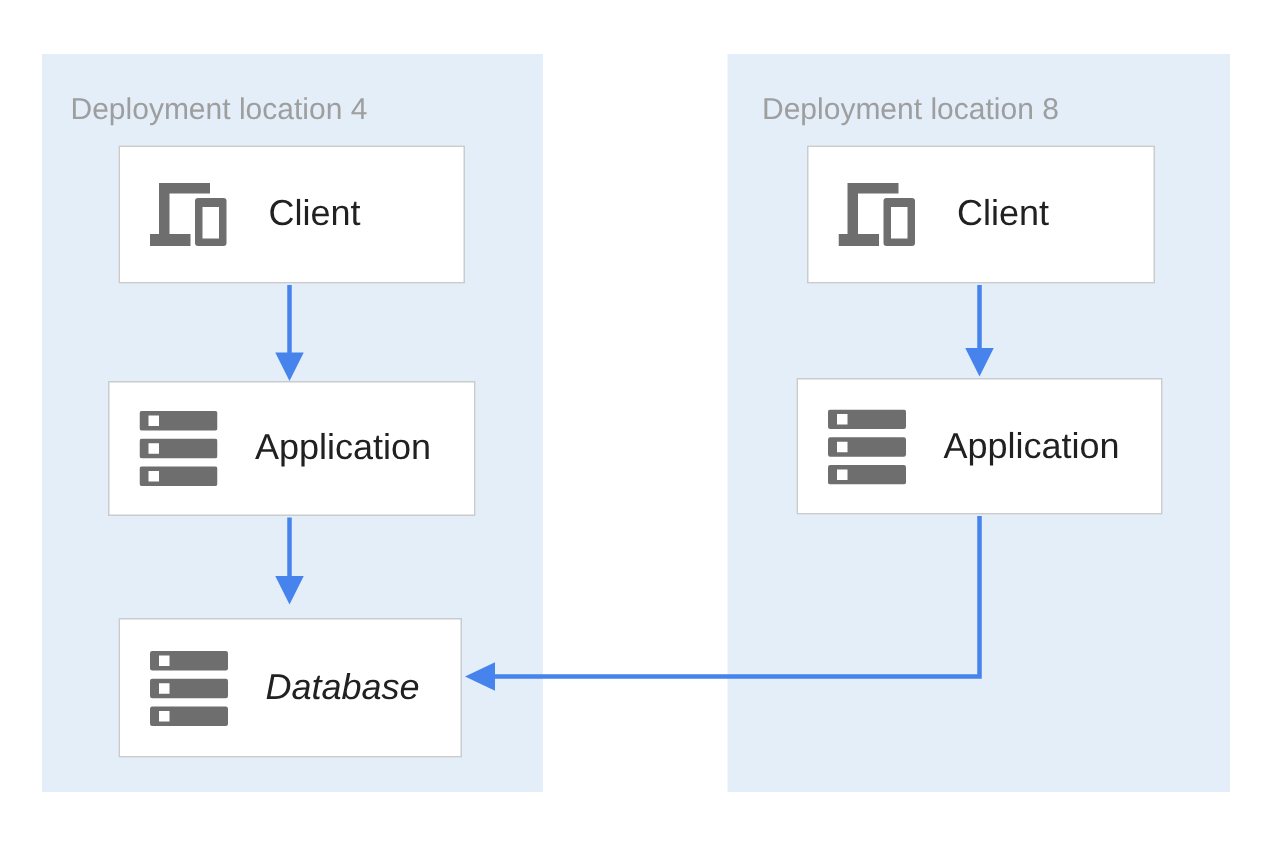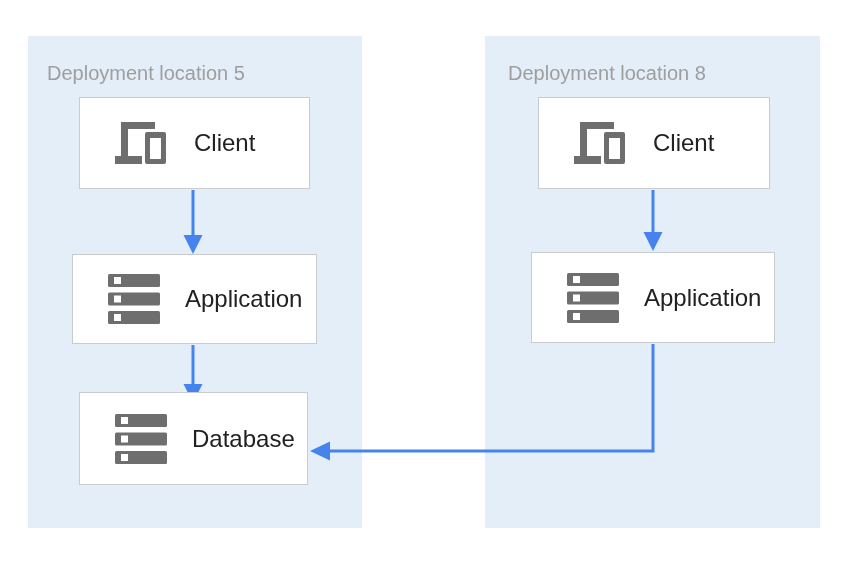--- a/index.html
+++ b/index.html
@@ -13,40 +13,40 @@
   #panel1 { left:28px; width:334px; }
   #panel2 { left:485px; width:335px; }
   .panel-title {
     position:absolute; top:26px; left:19px; font-size:20px; line-height:22px;
     color:var(--panel-title); white-space:nowrap;
   }
   #panel2 .panel-title { left:23px; }
   .node {
     position:absolute; box-sizing:border-box; background:var(--node-bg);
     border:1px solid var(--node-border); display:flex; align-items:center;
-    padding-left:35px; gap:25px;
+    padding-left:20px; gap:25px;
   }
   .node-label { font-size:24px; color:var(--node-label); white-space:nowrap; }
   .icon { color:var(--icon); display:block; flex:0 0 auto; }
   #node-client1  { left:79px;  top:97px;  width:231px; height:92px; }
   #node-app1     { left:72px;  top:254px; width:245px; height:90px; }
-  #node-db1      { left:79px;  top:392px; width:229px; height:93px; }
+  #node-db1      { left:79px;  top:412px; width:229px; height:93px;font-style:italic; }
   #node-client2  { left:538px; top:97px;  width:232px; height:92px; }
   #node-app2     { left:531px; top:252px; width:244px; height:91px; }
   #connector-layer { position:absolute; left:0; top:0; pointer-events:none; }
   .arrow-line { stroke:var(--arrow); stroke-width:3; fill:none; }
   .arrow-head { fill:var(--arrow); stroke:none; }
 </style>
 </head>
 <body>
 
 <div id="canvas" style="--panel-bg: #e3eef9; --panel-title: #9e9e9e; --node-bg: #ffffff; --node-border: #c9cbcd; --node-label: #212121; --icon: #6e6e6e; --arrow: #4683ec;">
 
   <div class="panel" id="panel1">
-    <div class="panel-title">Deployment location 5</div>
+    <div class="panel-title">Deployment location 4</div>
   </div>
 
   <div class="panel" id="panel2">
     <div class="panel-title">Deployment location 8</div>
   </div>
 
   <svg id="connector-layer" width="856" height="574" viewBox="0 0 856 574">
     <g>
       <line class="arrow-line" x1="193" y1="190" x2="193" y2="236"></line>
       <polygon class="arrow-head" points="193,254 183.5,235 202.5,235"></polygon>

